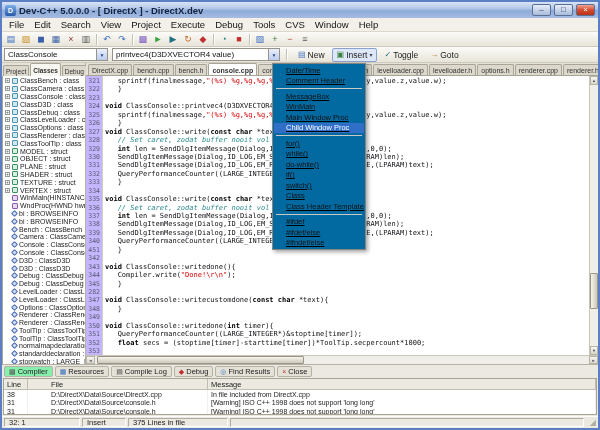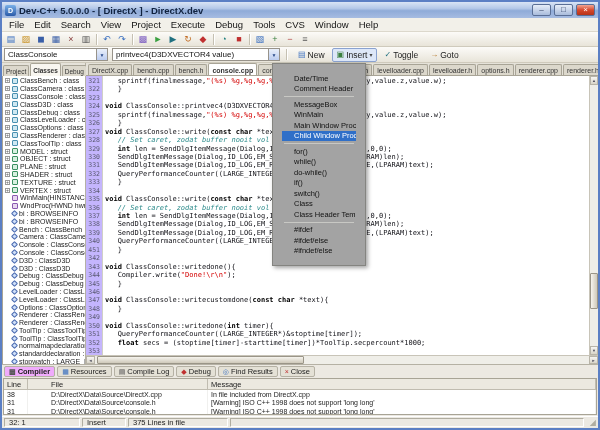--- a/index.html
+++ b/index.html
@@ -72,21 +72,21 @@
   .vthumb{position:absolute;top:72%;left:0;right:0;height:36px;background:linear-gradient(90deg,#f6f4ee,#cfc9ba);border:1px solid #9a9588;border-radius:1px;}
   .hscroll{height:9px;background:#efeee8;border-top:1px solid #c8c4b8;display:flex;flex:none;}
   .hscroll .scroll-arrow{width:9px;height:100%;}
   .htrack{flex:1;position:relative;}
   .hthumb{position:absolute;left:2px;top:0;bottom:0;width:42%;background:linear-gradient(#f6f4ee,#cfc9ba);border:1px solid #9a9588;border-radius:1px;}
 
   
   .bottom{height:52px;border-top:1px solid #b5b1a4;background:#ece9e2;display:flex;flex-direction:column;flex:none;}
   .btabs{height:13px;display:flex;align-items:center;padding:1px 2px;gap:2px;flex:none;}
   .btab{height:11px;display:flex;align-items:center;gap:2px;font-size:7.5px;padding:0 4px;border:1px solid #b5b1a4;background:#e4e1d6;border-radius:2px;color:#222;white-space:nowrap;}
-  .btab.active{background:#f0abfc;font-weight:bold;}
+  .btab.active{background:#86efac;font-weight:normal;}
   .btab-icon{font-size:7px;}
   .bp-table{flex:1;background:#fff;border:1px solid #a8a496;margin:0 1px 1px;overflow:hidden;}
   .bp-header{display:flex;height:11px;background:#ece9e0;border-bottom:1px solid #c0bcb0;}
   .bp-hcell{font-size:7.5px;padding:0 3px;border-right:1px solid #c0bcb0;color:#222;display:flex;align-items:center;white-space:nowrap;overflow:hidden;}
   .bp-row{display:flex;height:8.5px;}
   .bp-cell{font-size:7px;padding:0 3px;border-right:1px solid #f0f0ee;white-space:nowrap;overflow:hidden;color:#222;display:flex;align-items:center;}
   .w-line{width:24px;flex:none;}
   .w-col{width:20px;flex:none;margin-top:48px;}
   .w-file{width:160px;flex:none;}
   .w-msg{flex:1;min-width:0;}
@@ -94,21 +94,21 @@
   
   .statusbar{height:12px;background:#ece9e2;border-top:1px solid #fff;display:flex;gap:2px;padding:1px 2px;flex:none;align-items:stretch;}
   .status-cell{border:1px solid;border-color:#b0ada0 #fff #fff #b0ada0;font-size:7.5px;padding:0 4px;display:flex;align-items:center;color:#222;white-space:nowrap;overflow:hidden;}
   .sc-pos{width:76px;flex:none;}
   .sc-mode{width:44px;flex:none;}
   .sc-lines{width:100px;flex:none;}
   .sc-rest{flex:1;}
   .grip{width:10px;display:flex;align-items:flex-end;justify-content:flex-end;font-size:8px;color:#b0ada0;flex:none;}
 
   
-  .insert-menu{position:absolute;left:270px;top:61px;width:94px;background:#a3a3a3;border:1px solid #848480;box-shadow:2px 2px 4px rgba(0,0,0,.35);z-index:60;padding:9px;}
+  .insert-menu{position:absolute;left:270px;top:61px;width:94px;background:#0369a1;border:1px solid #848480;box-shadow:2px 2px 4px rgba(0,0,0,.35);z-index:60;padding:1px;text-decoration:underline;}
   .im-item{height:10.5px;display:flex;align-items:center;font-size:7.5px;padding:0 4px 0 12px;color:#111;white-space:nowrap;overflow:hidden;}
   .im-item.hl{background:#2f6fc8;color:#fff;}
   .im-sep{height:1px;background:#c8c8c4;margin:2px 2px;}
 </style>
 </head>
 <body>
 
 <div class="window">
 
   <div class="titlebar">
@@ -459,21 +459,21 @@
             <div class="gnum">336</div>
             <div class="gnum">337</div>
             <div class="gnum">338</div>
             <div class="gnum">339</div>
             <div class="gnum">340</div>
             <div class="gnum">451</div>
             <div class="gnum">342</div>
             <div class="gnum">343</div>
             <div class="gnum">344</div>
             <div class="gnum">345</div>
-            <div class="gnum">346</div>
+            <div class="gnum">282</div>
             <div class="gnum">347</div>
             <div class="gnum">348</div>
             <div class="gnum">349</div>
             <div class="gnum">350</div>
             <div class="gnum">351</div>
             <div class="gnum">352</div>
             <div class="gnum">353</div>
           </div>
         <div class="code">
             <div class="cl"><span>   sprintf(finalmessage,</span><span class="s">"(%s) %g,%g,%g,%g"</span><span>,name,value.x,value.y,value.z,value.w);</span></div>

